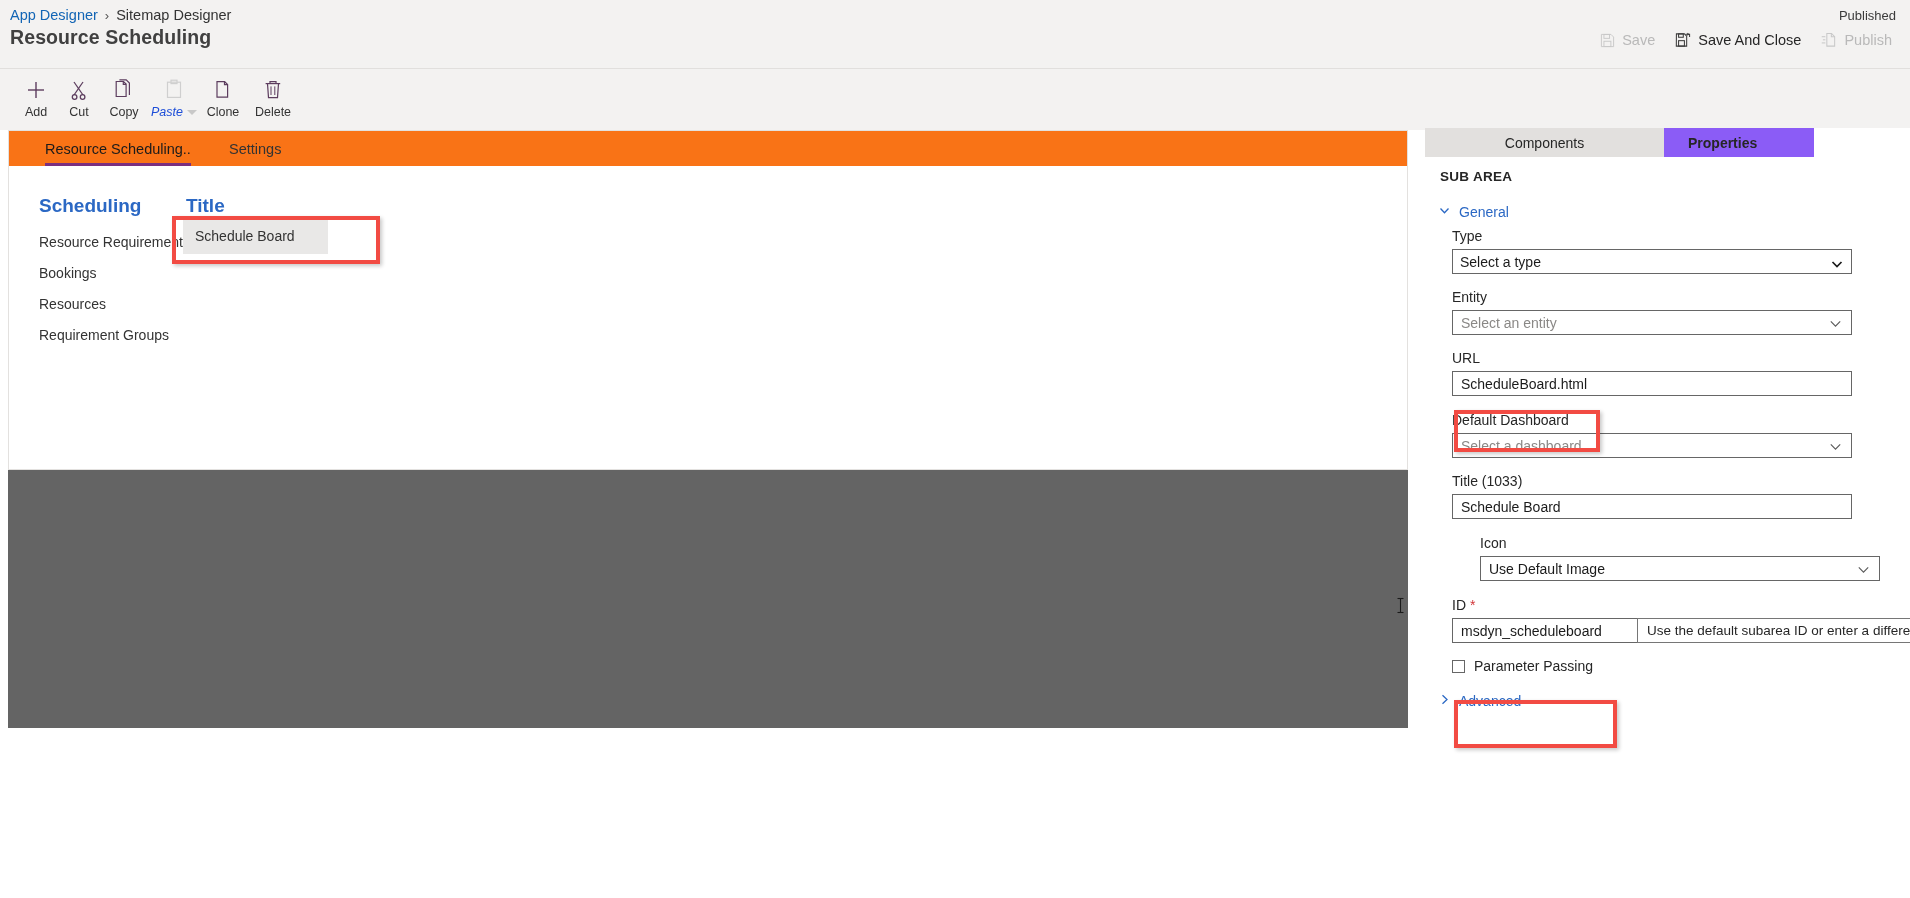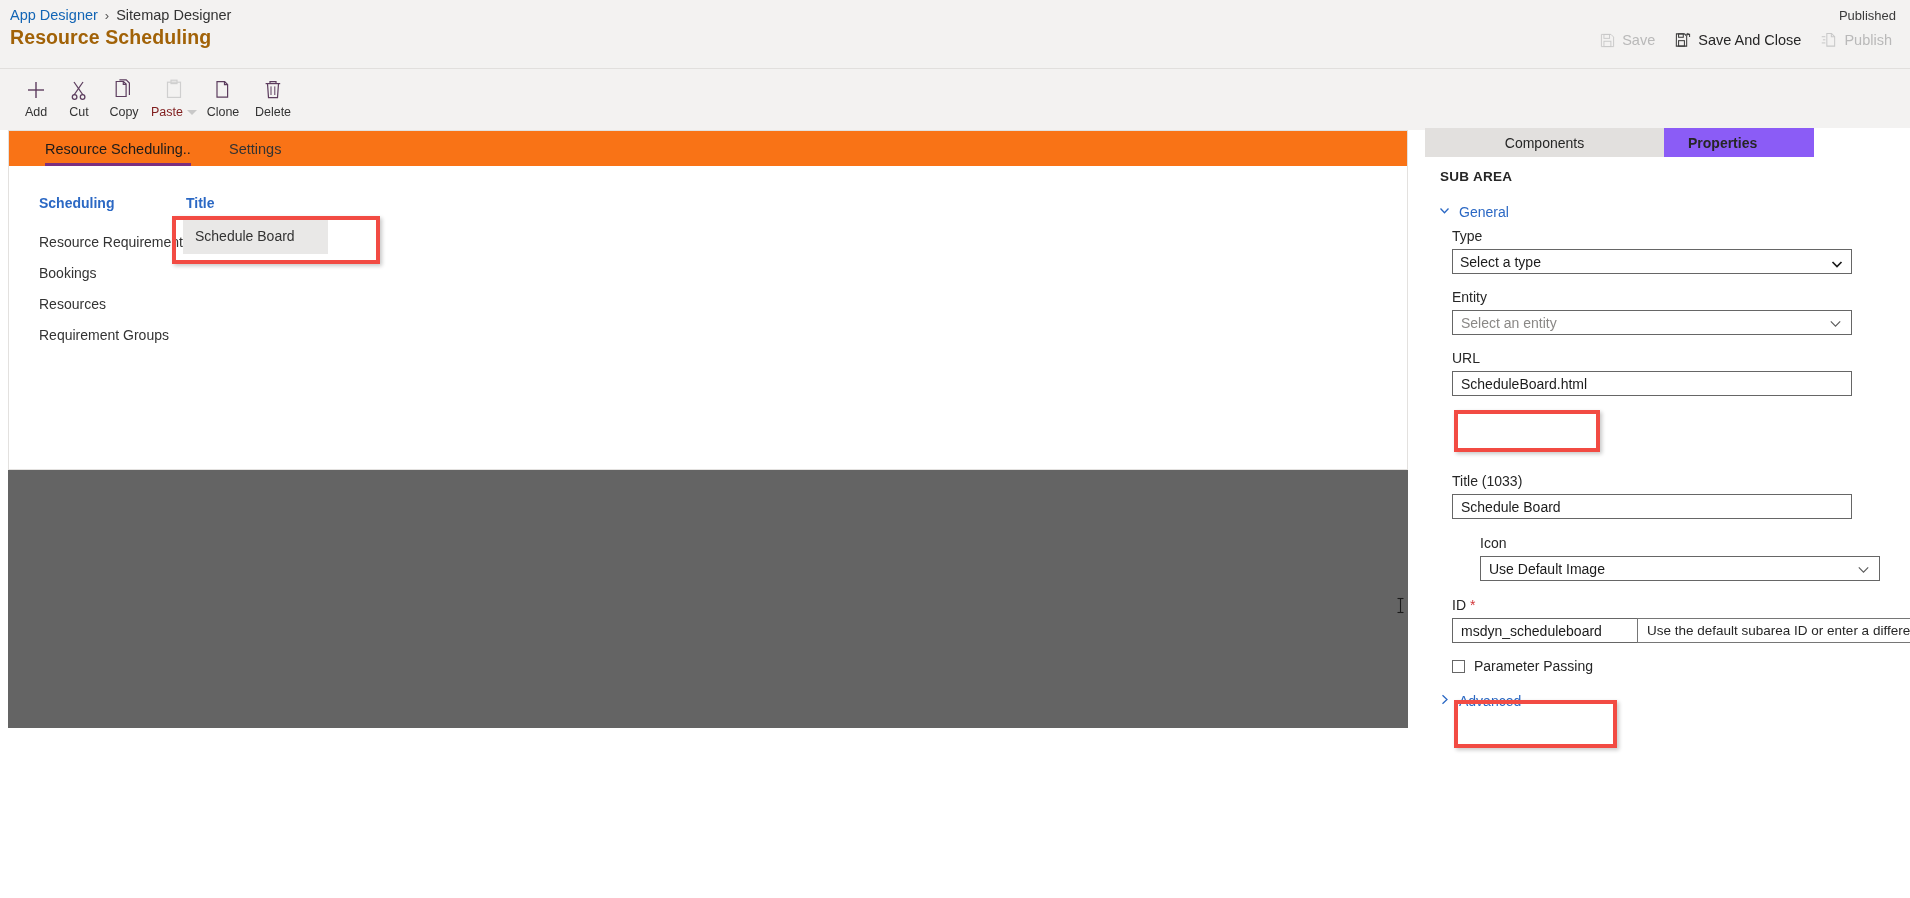--- a/index.html
+++ b/index.html
@@ -12,47 +12,47 @@
     overflow: hidden;
   }
   .app { position: relative; width: 1910px; height: 898px; background:#fff; }
 
   
   .topbar { position:absolute; left:0; top:0; width:1910px; height:68px; background:#f3f2f1; }
   .breadcrumb { position:absolute; left:10px; top:7px; font-size:14.5px; color:#333; white-space:nowrap; }
   .bc-link { color:#1265b5; cursor:pointer; }
   .bc-sep { display:inline-block; margin:0 7px; color:#555; font-size:13px; }
   .bc-current { color:#333; }
-  .page-title { position:absolute; left:10px; top:26px; font-size:19.5px; font-weight:bold; color:#a16207; letter-spacing:.1px; }
+  .page-title { position:absolute; left:10px; top:26px; font-size:19.5px; font-weight:bold; color:#404040; letter-spacing:.1px; }
 
   .published { position:absolute; right:14px; top:8px; font-size:13px; color:#3b3b3b; }
   .cmdset { position:absolute; right:8px; top:28px; display:flex; align-items:center; gap:0px; }
   .cmdbtn { display:flex; align-items:center; gap:7px; padding:4px 10px; font-size:14.5px; white-space:nowrap; cursor:pointer; }
   .cmdbtn.disabled { color:#b9b9b9; cursor:default; }
   .cmdbtn.enabled { color:#262626; }
   .cmdbtn svg { display:block; }
 
   
   .toolbar { position:absolute; left:0; top:68px; width:1910px; height:62px; background:#f3f2f1; border-top:1px solid #e1dfdd; }
   .tbitem { position:absolute; top:6px; width:62px; display:flex; flex-direction:column; align-items:center; gap:4px; cursor:pointer; }
   .tbitem .lbl { font-size:12.5px; color:#333; }
-  .tbitem.disabled .lbl { color:#7f1d1d; cursor:default; }
+  .tbitem.disabled .lbl { color:#1d4ed8; cursor:default;font-style:italic; }
   .tbicon { height:26px; display:flex; align-items:flex-end; justify-content:center; }
   .paste-row { display:flex; align-items:center; gap:4px; }
   .caret-dn { width:0;height:0;border-left:5px solid transparent;border-right:5px solid transparent;border-top:5px solid #c8c8c8; }
 
   
   .canvas { position:absolute; left:8px; top:130px; width:1400px; height:340px; background:#fff; border:1px solid #e3e1df; }
   .tabstrip { position:absolute; left:0; top:0; width:100%; height:35px; background:#f97316; }
   .dtab { position:absolute; top:0; height:35px; display:flex; align-items:center; font-size:14.5px; color:#333; cursor:pointer; }
   .dtab.active { color:#1b1b1b; }
   .dtab.active::after { content:""; position:absolute; left:0; right:0; bottom:0; height:3px; background:#7a2f7f; }
 
   .designer-body { position:absolute; left:0; top:35px; right:0; bottom:0; background:#fff; }
-  .colhead { position:absolute; font-size:14px; font-weight:bold; }
+  .colhead { position:absolute; font-size:19px; font-weight:bold; }
   .colhead.blue { color:#2b68c4; }
   .navitem { position:absolute; font-size:14px; color:#333; cursor:pointer; white-space:nowrap; }
 
   .tile { position:absolute; background:#e9e8e7; display:flex; align-items:center; cursor:pointer; }
   .tile .tile-lbl { font-size:14px; color:#333; padding-left:12px; }
 
   .dark-overlay { position:absolute; left:8px; top:470px; width:1400px; height:258px; background:#646464; }
 
   
   .proppanel { position:absolute; left:1425px; top:128px; width:485px; height:770px; background:#fff; }
@@ -286,20 +286,31 @@
       </div>
     </div>
 
     <div class="field" style="top:222px;">
       <div class="flabel">URL</div>
       <div class="fctrl">
         <input type="text" value="ScheduleBoard.html" style="">
       </div>
     </div>
 
+    <div class="field" style="top:284px;">
+      <div class="flabel">Default Dashboard</div>
+      <div class="fctrl">
+        <input type="text" readonly="" placeholder="Select a dashboard" style="">
+        <span class="chev-thin">
+          <svg width="13" height="13" viewBox="0 0 13 13">
+              <polyline points="1.8,4.3 6.5,9.2 11.2,4.3" fill="none" stroke="#5a5a5a" stroke-width="1.1"></polyline>
+            </svg>
+        </span>
+      </div>
+    </div>
 
     <div class="field" style="top:345px;">
       <div class="flabel">Title (1033)</div>
       <div class="fctrl">
         <input type="text" value="Schedule Board" style="">
       </div>
     </div>
 
     <div class="field" style="top:407px;margin-left:28px;">
       <div class="flabel">Icon</div>

